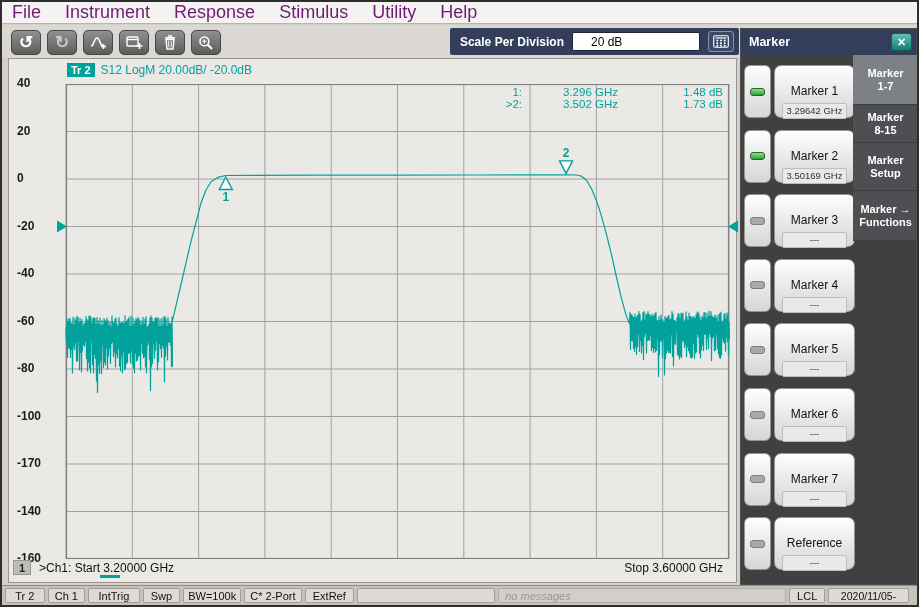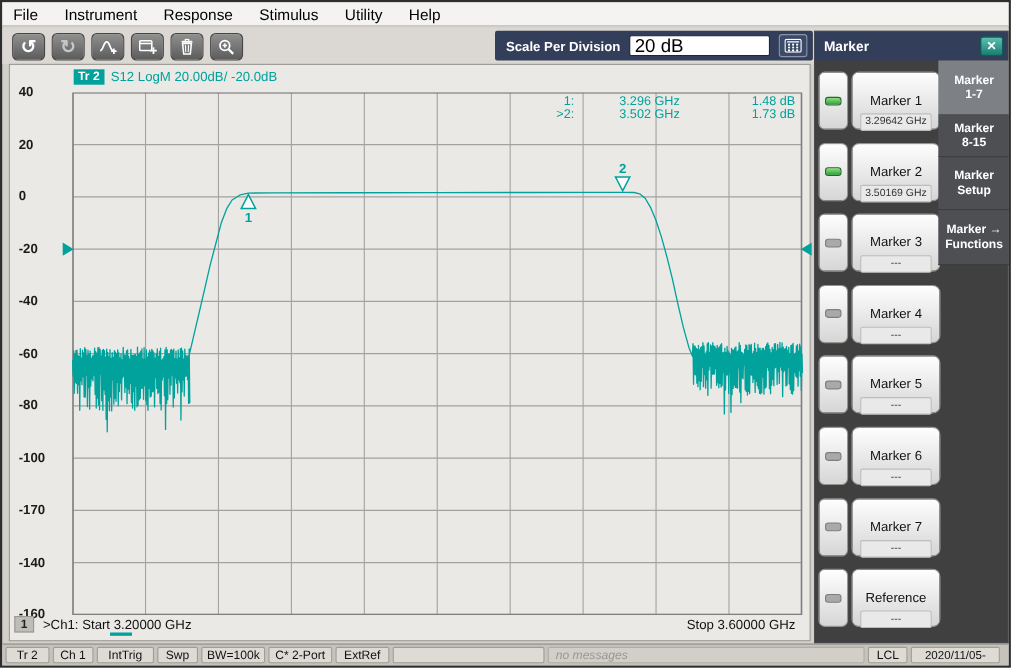--- a/index.html
+++ b/index.html
@@ -1,32 +1,32 @@
 <!DOCTYPE html>
 <html><head>
 <meta charset="utf-8">
 <style>
   html,body{margin:0;padding:0;background:#888;}
   *{box-sizing:border-box;font-family:"Liberation Sans",sans-serif;}
   .window{position:relative;width:919px;height:607px;background:#D3D0CA;border:2px solid #2e2e2e;overflow:hidden;}
 
   
   .menubar{position:absolute;left:0;top:0;width:915px;height:22px;background:#F4F3F1;border-bottom:1px solid #b8b5af;display:flex;align-items:center;padding-left:10px;gap:24px;}
-  .menubar span{font-size:14px;color:#000000;cursor:default;}
+  .menubar span{font-size:18px;color:#701a75;cursor:default;}
 
   
   .toolbar{position:absolute;left:0;top:23px;width:915px;height:33px;background:#DBD8D3;}
   .tb-buttons{position:absolute;left:9px;top:5px;display:flex;gap:6px;}
   .tbbtn{width:30px;height:25px;border-radius:5px;border:1px solid #474747;background:linear-gradient(#909090,#5c5c5c);display:flex;align-items:center;justify-content:center;color:#fff;padding:0;}
   .tbbtn span{font-size:17px;font-weight:bold;line-height:1;}
   .tbbtn.disabled span{color:#c7c7c7;}
 
   .scalebar{position:absolute;left:448px;top:3px;width:289px;height:27px;background:#323E5A;border-radius:2px;display:flex;align-items:center;justify-content:flex-end;gap:8px;padding-right:5px;}
   .scalelabel{color:#fff;font-size:12px;font-weight:bold;}
-  .scaleinput{width:128px;height:19px;border:1px solid #1e2638;border-radius:2px;font-size:17px;padding:0 0 0 4px;background:#fff;color:#000;}
+  .scaleinput{width:128px;height:19px;border:1px solid #1e2638;border-radius:2px;font-size:12px;padding:0 0 0 18px;background:#fff;color:#000;}
   .keypadbtn{width:26px;height:21px;background:#3c4a6a;border:1px solid #8X;border:1px solid #8a93a8;border-radius:3px;display:flex;align-items:center;justify-content:center;padding:0;}
 
   
   .plot{position:absolute;left:6px;top:56px;width:729px;height:525px;background:#EAE9E6;border:1px solid #98958F;}
   .traceinfo{position:absolute;left:58px;top:3px;height:16px;display:flex;align-items:center;gap:6px;}
   .trbadge{background:#00A29B;color:#fff;font-size:11px;font-weight:bold;padding:1px 4px;}
   .trinfo{color:#00A29B;font-size:12px;}
   .ylab{position:absolute;width:36px;text-align:left;font-size:12px;font-weight:bold;color:#1b1b1b;}
   #gridsvg{position:absolute;left:47px;top:25px;}
   .readouts{position:absolute;left:487px;top:27px;width:227px;color:#00A29B;font-size:11.5px;}

